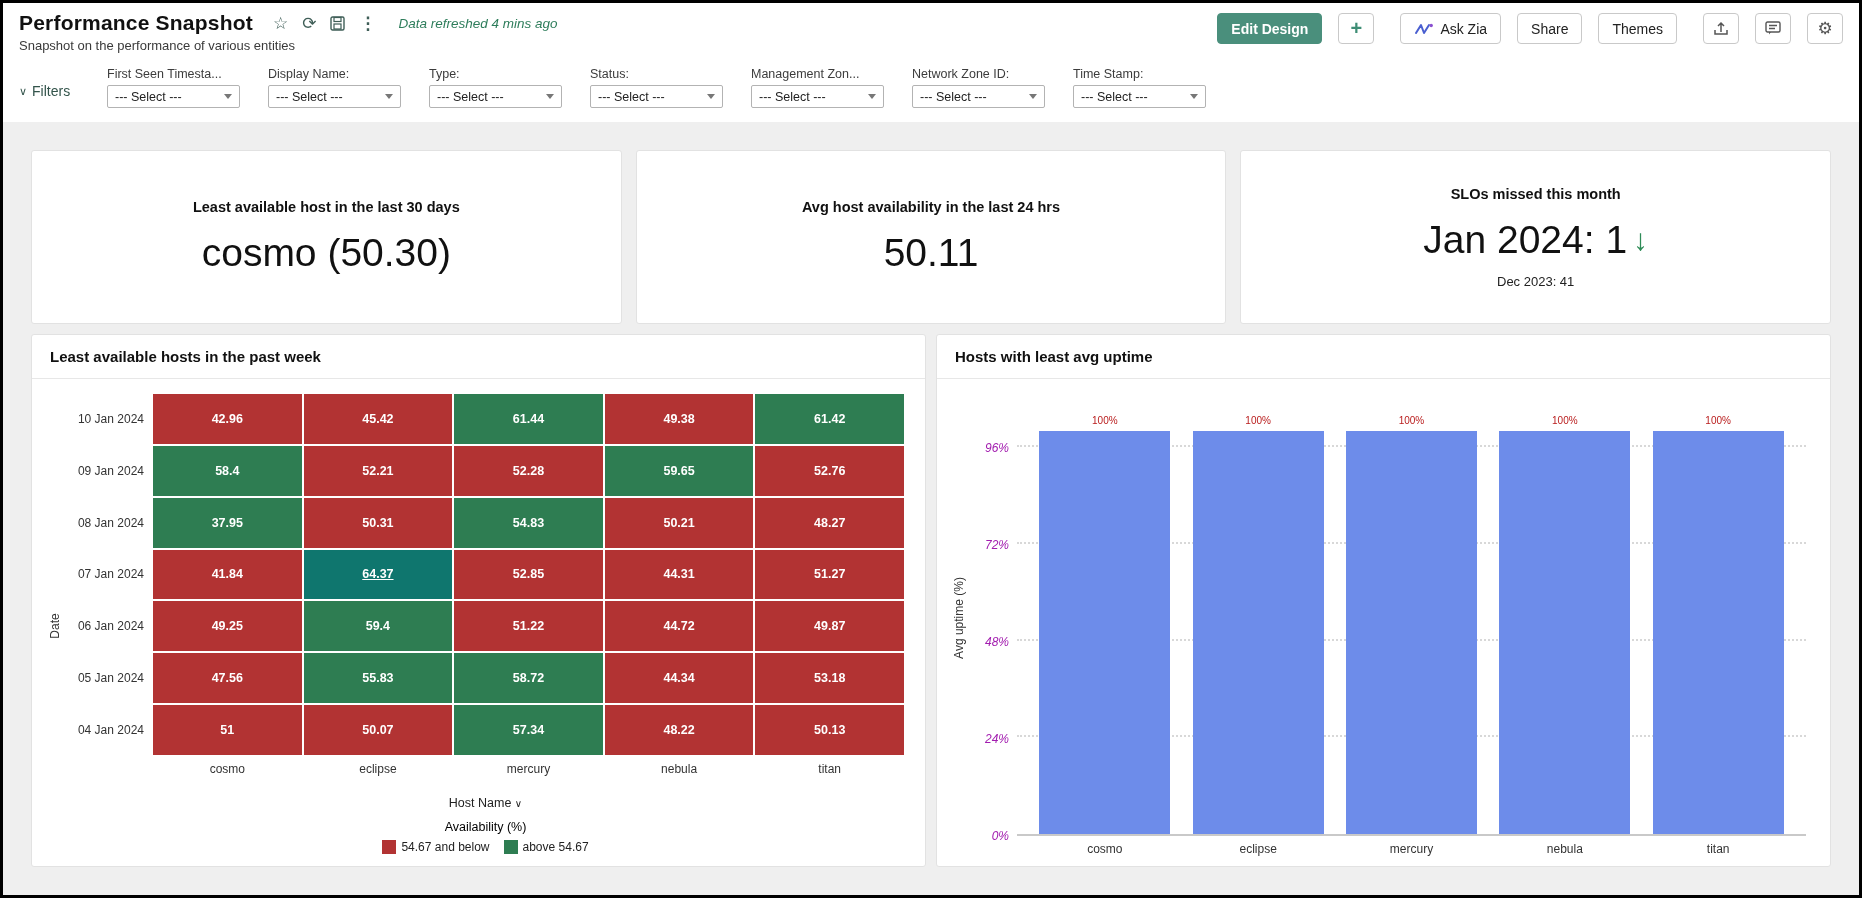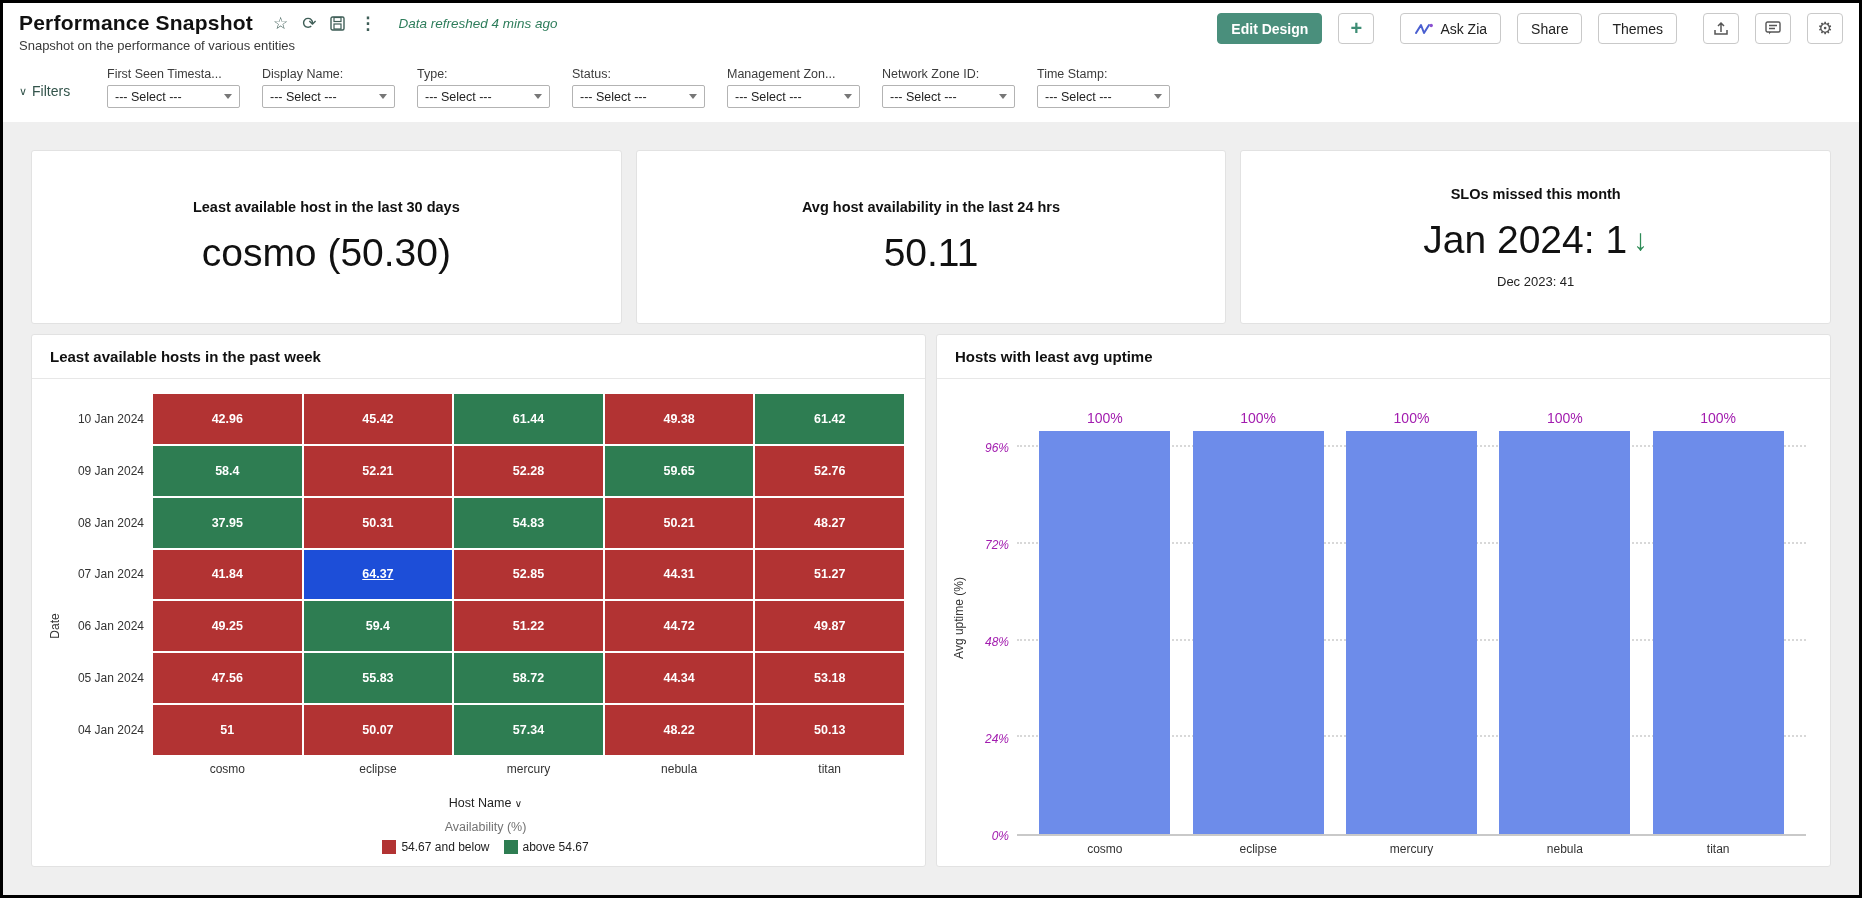--- a/index.html
+++ b/index.html
@@ -18,21 +18,21 @@
   .tb-right { display:flex; align-items:center; gap:16px; padding-top:2px; }
   .btn { height:31px; padding:0 13px; border:1px solid #c9c9c9; border-radius:4px; background:#fff; font-size:14px; color:#222; display:inline-flex; align-items:center; gap:6px; cursor:pointer; font-family:inherit; }
   .btn-primary { background:#4a8f7c; border-color:#4a8f7c; color:#fff; font-weight:bold; }
   .btn-plus { width:36px; justify-content:center; color:#3e8e75; font-size:20px; font-weight:bold; }
   .icon-sq { width:36px; justify-content:center; padding:0; }
   .grp-gap { margin-left:10px; }
 
   
   .filters-bar { display:flex; align-items:flex-start; padding:10px 16px 14px 16px; background:#fff; }
   .filters-toggle { display:flex; align-items:center; gap:5px; font-size:14px; color:#33544b; margin-top:16px; width:88px; cursor:pointer; }
-  .filters-list { display:flex; gap:22px; }
+  .filters-list { display:flex; gap:28px; }
   .filter-item { display:flex; flex-direction:column; }
   .filter-label { font-size:12.5px; color:#3c3c3c; margin-bottom:4px; }
   .select-box { width:133px; height:23px; border:1px solid #b3b3b3; border-radius:2px; background:#fff; display:flex; align-items:center; justify-content:space-between; padding:0 7px; font-size:12.5px; color:#222; cursor:pointer; }
   .select-arrow { width:0; height:0; border-left:4px solid transparent; border-right:4px solid transparent; border-top:5px solid #777; }
 
   
   .content { flex:1; background:#efefef; padding:28px; display:flex; flex-direction:column; gap:10px; overflow:hidden; }
   .cards-row { display:flex; gap:14px; }
   .kpi-card { flex:1; height:174px; background:#fff; border:1px solid #e2e2e2; border-radius:3px; display:flex; flex-direction:column; justify-content:center; align-items:center; }
   .kpi-title { font-size:14.5px; font-weight:bold; color:#111; margin-bottom:16px; text-align:center; }
@@ -51,37 +51,37 @@
   .hm-yaxis { width:22px; display:flex; align-items:center; justify-content:center; }
   .hm-yaxis span { transform:rotate(-90deg); font-size:12px; color:#333; white-space:nowrap; }
   .hm-main { flex:1; display:flex; flex-direction:column; }
   .hm-grid { flex:1; display:grid; grid-template-columns:86px repeat(5,1fr); }
   .hm-row-label { display:flex; align-items:center; justify-content:flex-end; padding-right:8px; font-size:12px; color:#333; }
   .hm-cell { border:1.5px solid #fff; display:flex; align-items:center; justify-content:center; color:#fff; font-size:12.5px; font-weight:bold; cursor:pointer; }
   .hm-xlabels { display:grid; grid-template-columns:86px repeat(5,1fr); margin-top:6px; }
   .hm-xlabel { text-align:center; font-size:12px; color:#333; }
   .hm-xaxis-title { text-align:center; font-size:12.5px; color:#222; margin-top:20px; cursor:pointer; }
   .hm-legend { margin-top:10px; display:flex; flex-direction:column; align-items:center; gap:6px; padding-bottom:4px; }
-  .hm-legend-title { font-size:12.5px; color:#737373; }
+  .hm-legend-title { font-size:12.5px; color:#000000; }
   .hm-legend-items { display:flex; gap:14px; }
   .legend-item { display:flex; align-items:center; gap:5px; font-size:12px; color:#222; cursor:pointer; }
   .legend-swatch { width:14px; height:14px; display:inline-block; }
 
   
   .barchart-wrap { flex:1; padding:20px 24px 10px 10px; display:flex; flex-direction:column; }
   .bc-area { flex:1; display:flex; }
   .bc-ylabel { width:24px; display:flex; align-items:center; justify-content:center; }
   .bc-ylabel span { transform:rotate(-90deg); font-size:12px; color:#333; white-space:nowrap; }
   .bc-yticks { width:46px; position:relative; }
   .bc-ytick { position:absolute; right:8px; transform:translateY(50%); font-size:12px; color:#a21caf;font-style:italic; }
   .bc-plot { flex:1; position:relative; border-bottom:2px solid #c9c9c9; }
   .bc-gridline { position:absolute; left:0; right:0; border-top:2px dotted #d8d8d8; }
   .bc-bars { position:absolute; left:0; right:0; top:0; bottom:0; display:flex; justify-content:space-evenly; align-items:flex-end; }
   .bc-bar-wrap { display:flex; flex-direction:column; align-items:center; justify-content:flex-end; height:100%; }
-  .bc-bar-label { font-size:14px; color:#a21caf; margin-bottom:5px; }
+  .bc-bar-label { font-size:10px; color:#b91c1c; margin-bottom:5px; }
   .bc-bar { width:131px; background:#6d8cea; cursor:pointer; }
   .bc-xlabels { display:flex; justify-content:space-evenly; margin-left:70px; margin-top:6px; }
   .bc-xlabel { width:131px; text-align:center; font-size:12px; color:#333; }
 
   svg { display:block; }
 </style>
 </head>
 <body>
 
 <div class="frame">
@@ -252,21 +252,21 @@
                   <div class="hm-cell" style="background: rgb(46, 125, 82);">59.65</div>
                   <div class="hm-cell" style="background: rgb(178, 51, 51);">52.76</div>
                   <div class="hm-row-label">08 Jan 2024</div>
                   <div class="hm-cell" style="background: rgb(46, 125, 82);">37.95</div>
                   <div class="hm-cell" style="background: rgb(178, 51, 51);">50.31</div>
                   <div class="hm-cell" style="background: rgb(46, 125, 82);">54.83</div>
                   <div class="hm-cell" style="background: rgb(178, 51, 51);">50.21</div>
                   <div class="hm-cell" style="background: rgb(178, 51, 51);">48.27</div>
                   <div class="hm-row-label">07 Jan 2024</div>
                   <div class="hm-cell" style="background: rgb(178, 51, 51);">41.84</div>
-                  <div class="hm-cell" style="background: #1d4ed8; text-decoration: underline;">64.37</div>
+                  <div class="hm-cell" style="background: #0f766e; text-decoration: underline;">64.37</div>
                   <div class="hm-cell" style="background: rgb(178, 51, 51);">52.85</div>
                   <div class="hm-cell" style="background: rgb(178, 51, 51);">44.31</div>
                   <div class="hm-cell" style="background: rgb(178, 51, 51);">51.27</div>
                   <div class="hm-row-label">06 Jan 2024</div>
                   <div class="hm-cell" style="background: rgb(178, 51, 51);">49.25</div>
                   <div class="hm-cell" style="background: rgb(46, 125, 82);">59.4</div>
                   <div class="hm-cell" style="background: rgb(178, 51, 51);">51.22</div>
                   <div class="hm-cell" style="background: rgb(178, 51, 51);">44.72</div>
                   <div class="hm-cell" style="background: rgb(178, 51, 51);">49.87</div>
                   <div class="hm-row-label">05 Jan 2024</div>

